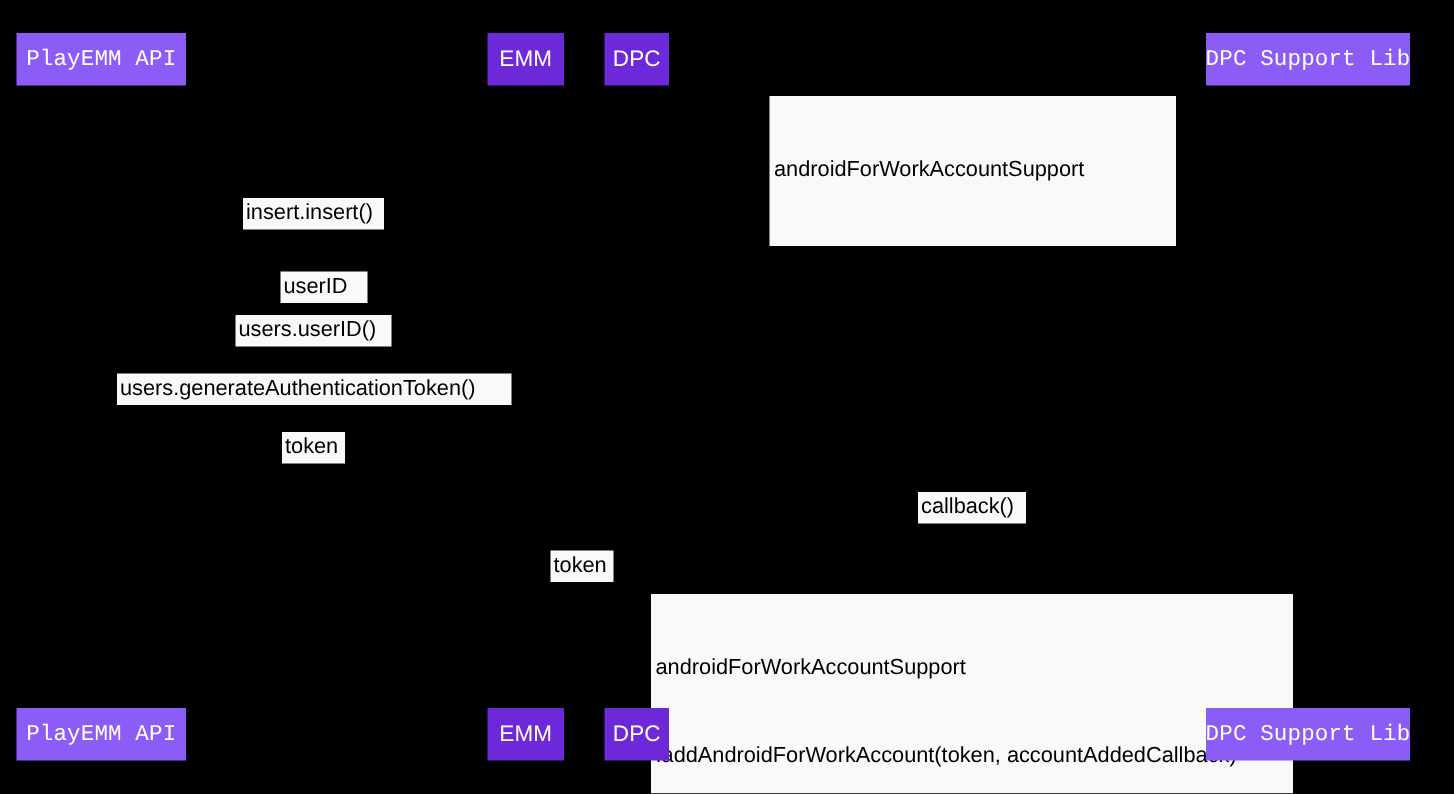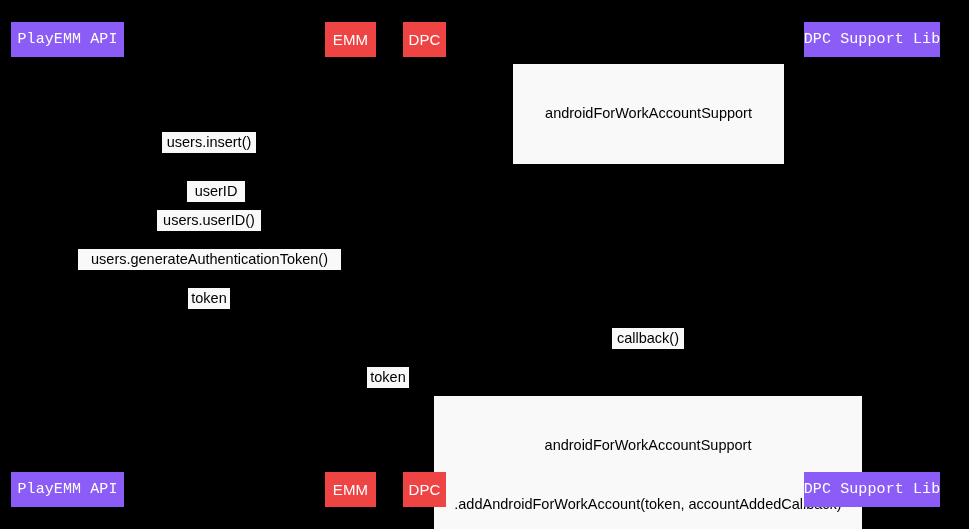--- a/index.html
+++ b/index.html
@@ -27,21 +27,21 @@
     align-items: center;
     justify-content: center;
     color: #ffffff;
     font-size: 15px;
     line-height: 1;
     letter-spacing: 0.1px;
     white-space: nowrap;
     padding: 0 9px;
   }
   .participant.green { background: #8b5cf6; font-family: Liberation Mono, monospace; }
-  .participant.blue  { background: #ef4444; }
+  .participant.blue  { background: #6d28d9; }
 
   
   .lifeline {
     position: absolute;
     width: 1px;
     background: #000000;
   }
 
   
   .arrow-line {
@@ -51,21 +51,21 @@
   }
 
   
   .msg-label {
     position: absolute;
     box-sizing: border-box;
     background: #f9f9f9;
     color: #000000;
     font-size: 14.5px;
     line-height: 19px;
-    text-align: center;
+    text-align: left;
     white-space: pre;
     padding: 1px 2px;
   }
   .msg-label.multiline {
     line-height: 19.5px;
     padding: 1px 3px;
   }
 </style>
 </head>
 <body>
@@ -100,21 +100,21 @@
   </div>
 
   <div class="participant green" style="left:804px; top:22px; width:136px; height:35px;">
     <span>DPC Support Lib</span>
   </div>
 
   <div class="msg-label multiline" style="left:513px; top:64px; width:271px;">
     <div>androidForWorkAccountSupport</div>
   </div>
 
-  <div class="msg-label" style="left:162px; top:132px; width:94px;">users.insert()</div>
+  <div class="msg-label" style="left:162px; top:132px; width:94px;">insert.insert()</div>
 
   <div class="msg-label" style="left:187px; top:181px; width:58px;">userID</div>
 
   <div class="msg-label" style="left:157px; top:210px; width:104px;">users.userID()</div>
 
   <div class="msg-label" style="left:78px; top:249px; width:263px;">users.generateAuthenticationToken()</div>
 
   <div class="msg-label" style="left:188px; top:288px; width:42px;">token</div>
 
   <div class="msg-label" style="left:612px; top:328px; width:72px;">callback()</div>

